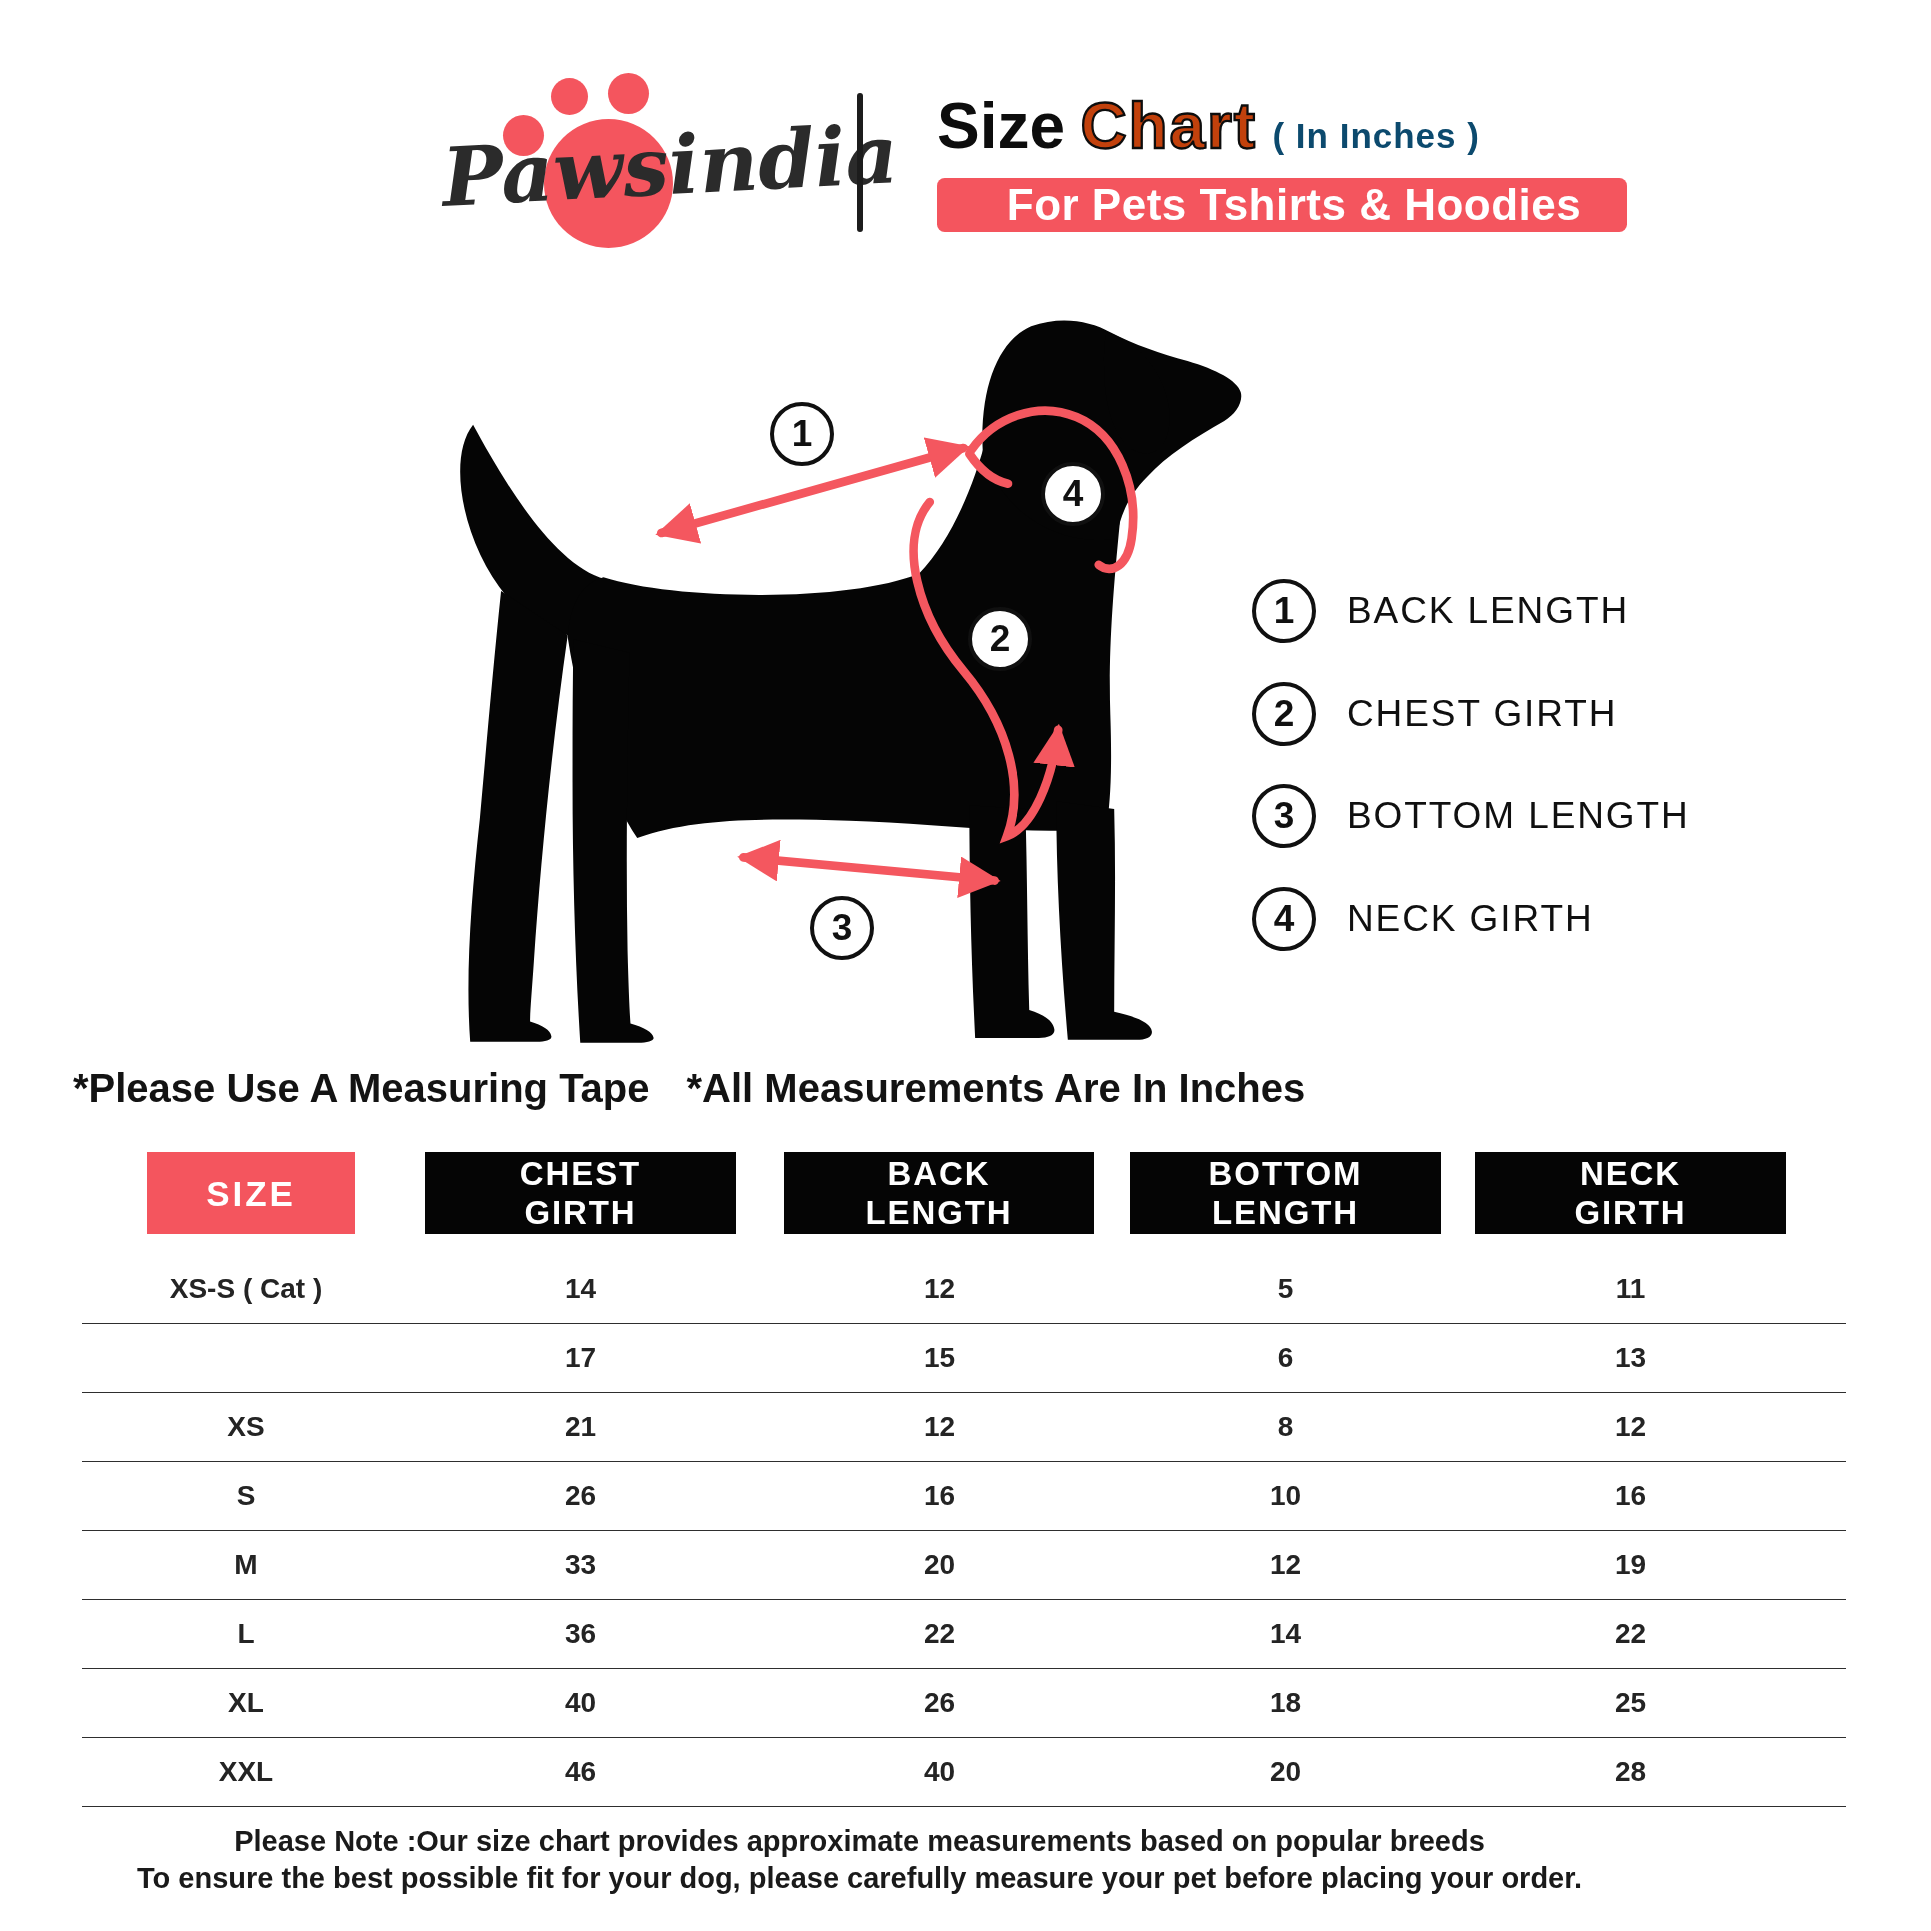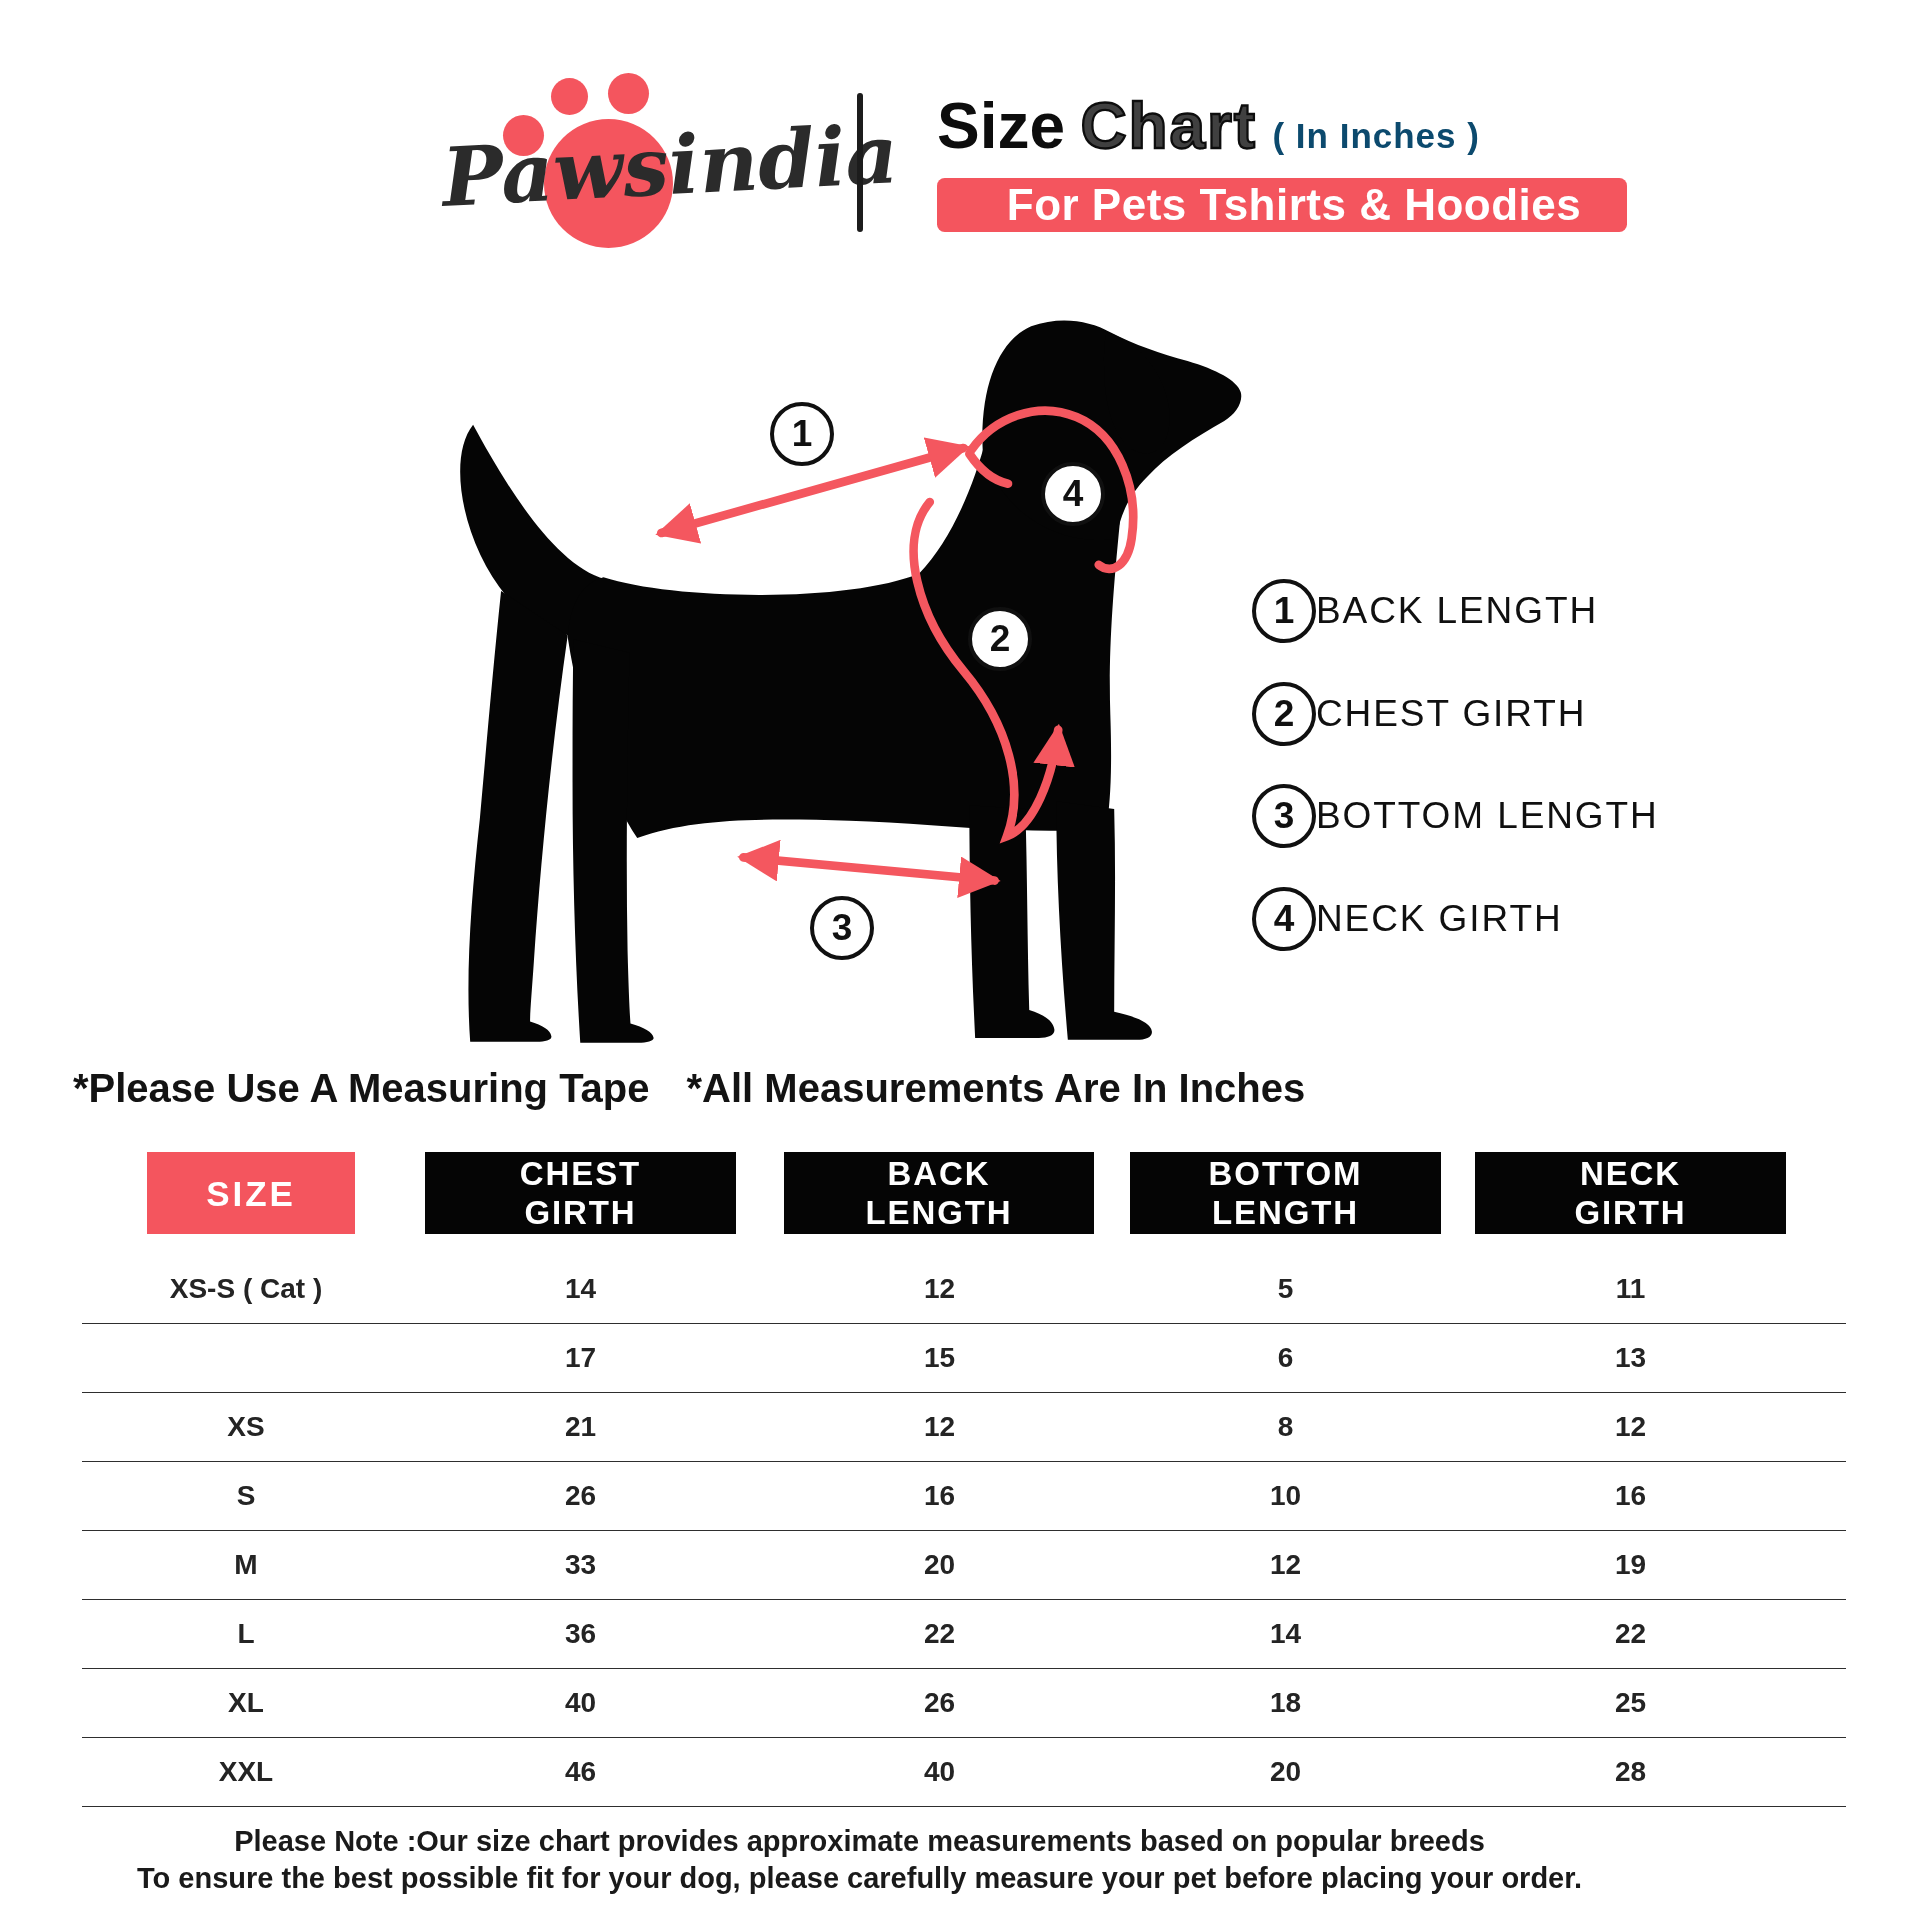--- a/index.html
+++ b/index.html
@@ -11,40 +11,40 @@
   
   .paw-dot{position:absolute;background:#f4555e;border-radius:50%;}
   .logo-script{
     position:absolute;left:442px;top:118px;
     font-family:"DejaVu Serif",serif;font-style:italic;font-weight:700;
     font-size:81px;color:#2b2b2b;transform:rotate(-3deg);white-space:nowrap;
   }
   .divider{position:absolute;left:857px;top:93px;width:5.8px;height:139px;background:#1c1c1c;border-radius:2.9px;}
   .title-wrap{position:absolute;left:937px;top:89px;display:flex;align-items:baseline;gap:15.4px;white-space:nowrap;}
   .t-main{font-size:64px;font-weight:700;color:#0d0d0d;letter-spacing:0;}
-  .t-heavy{font-size:64px;font-weight:700;color:#404040;-webkit-text-stroke:2.3px #0d0d0d;letter-spacing:1.9px;text-align:center;}
+  .t-heavy{font-size:64px;font-weight:700;color:#c2410c;-webkit-text-stroke:2.3px #0d0d0d;letter-spacing:1.9px;text-align:center;}
   .t-note{font-size:35px;font-weight:600;color:#0c4a6e;letter-spacing:1px;}
   .banner{
     position:absolute;left:937px;top:178px;width:666px;height:54px;background:#f4555e;border-radius:7.7px;
     display:flex;align-items:center;justify-content:center;
     color:#fff;font-size:44px;font-weight:700;letter-spacing:0.5px;white-space:nowrap;padding-left:24px;
   }
 
   
   svg.diagram{position:absolute;left:0;top:0;width:1931px;height:1931px;}
   .badge{
     position:absolute;width:56px;height:56px;border:4.8px solid #101010;border-radius:50%;background:#fff;
     display:flex;align-items:center;justify-content:center;font-size:37px;font-weight:600;color:#101010;z-index:3;
   }
   .legend-item{position:absolute;left:1252px;display:flex;align-items:center;height:66px;white-space:nowrap;}
   .legend-circle{
     width:56px;height:56px;border:4.8px solid #101010;border-radius:50%;background:#fff;flex:0 0 auto;
     display:flex;align-items:center;justify-content:center;font-size:37px;font-weight:600;color:#101010;
   }
-  .legend-label{font-size:37px;font-weight:500;letter-spacing:1.9px;color:#101010;}
+  .legend-label{margin-left:31px;font-size:37px;font-weight:500;letter-spacing:1.9px;color:#101010;}
 
   
   .notes{position:absolute;left:73px;top:1066px;display:flex;gap:37px;font-size:40px;font-weight:700;color:#131313;white-space:nowrap;}
 
   
   .thead{position:absolute;top:1152px;height:82px;display:flex;flex-direction:column;align-items:center;justify-content:center;
          color:#fff;font-weight:700;text-align:center;}
   .thead .th-line{font-size:33px;letter-spacing:1.9px;line-height:39px;}
   .th-line:empty{display:none;}
   .th-size{left:147px;width:208px;background:#f4555e;}

